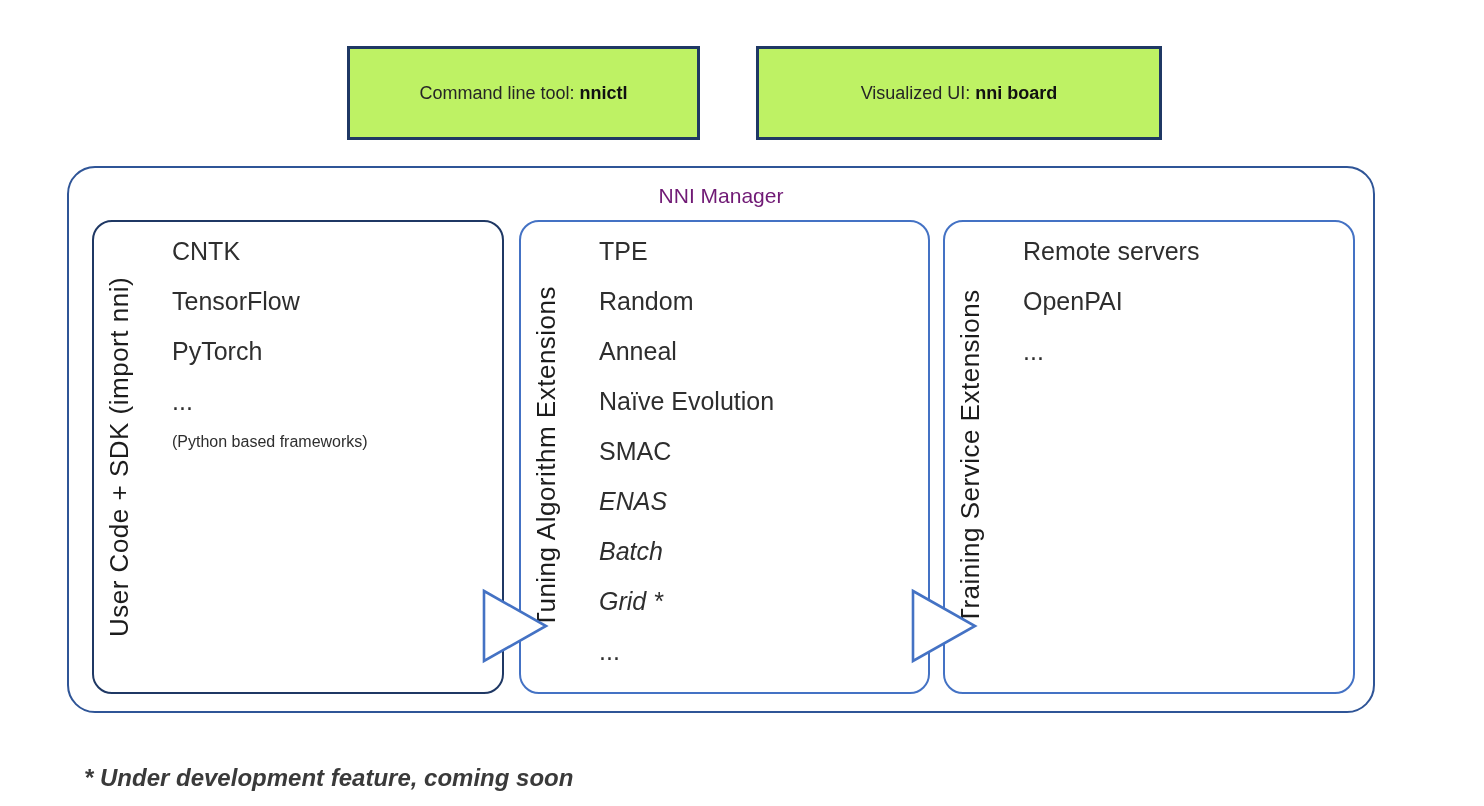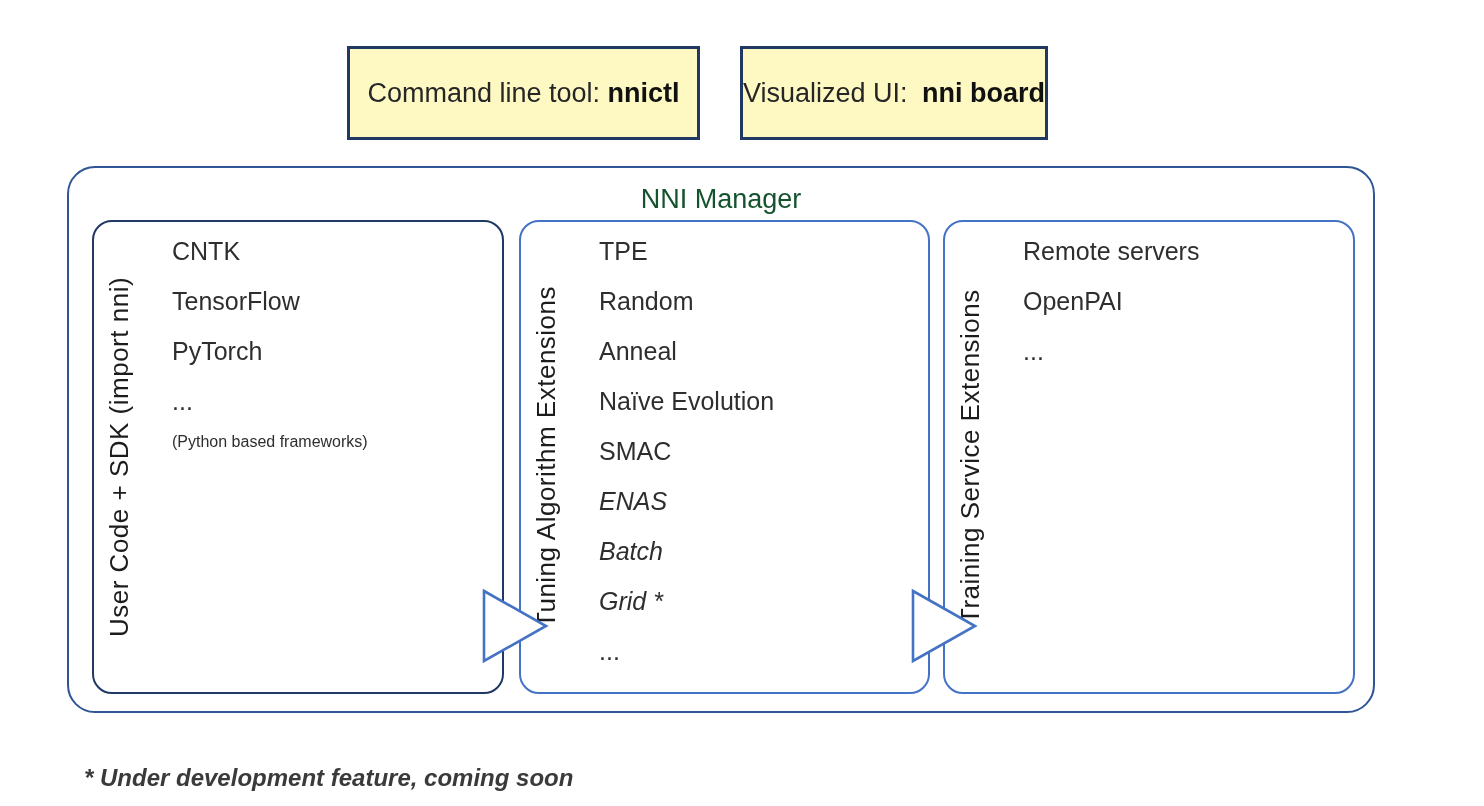--- a/index.html
+++ b/index.html
@@ -21,53 +21,53 @@
     background: #ffffff;
     overflow: hidden;
   }
 
   
   .top-box {
     position: absolute;
     top: 46px;
     height: 94px;
     border: 3px solid var(--navy);
-    background: #fef9c3;
+    background: #bef264;
     display: flex;
     align-items: center;
     justify-content: center;
-    font-size: 27px;
+    font-size: 18px;
     font-weight: 300;
     color: #262626;
     white-space: pre;
   }
   .top-box .tb-bold { font-weight: 700; color: #111111; }
   .top-box-1 { left: 347px; width: 353px; }
-  .top-box-2 { left: 740px; width: 308px; justify-content: space-between; }
+  .top-box-2 { left: 756px; width: 406px; }
 
   
   .manager {
     position: absolute;
     left: 67px;
     top: 166px;
     width: 1308px;
     height: 547px;
     border: 2.5px solid var(--outer-blue);
     border-radius: 28px;
     background: #ffffff;
   }
   .manager-title {
     position: absolute;
     top: 16px;
     left: 0;
     width: 100%;
     text-align: center;
-    font-size: 27px;
+    font-size: 21px;
     font-weight: 400;
-    color: #14532d;
+    color: #701a75;
   }
 
   
   .panel {
     position: absolute;
     top: 52px;
     height: 474px;
     border-radius: 20px;
     background: #ffffff;
     border: 2px solid var(--panel-blue);

